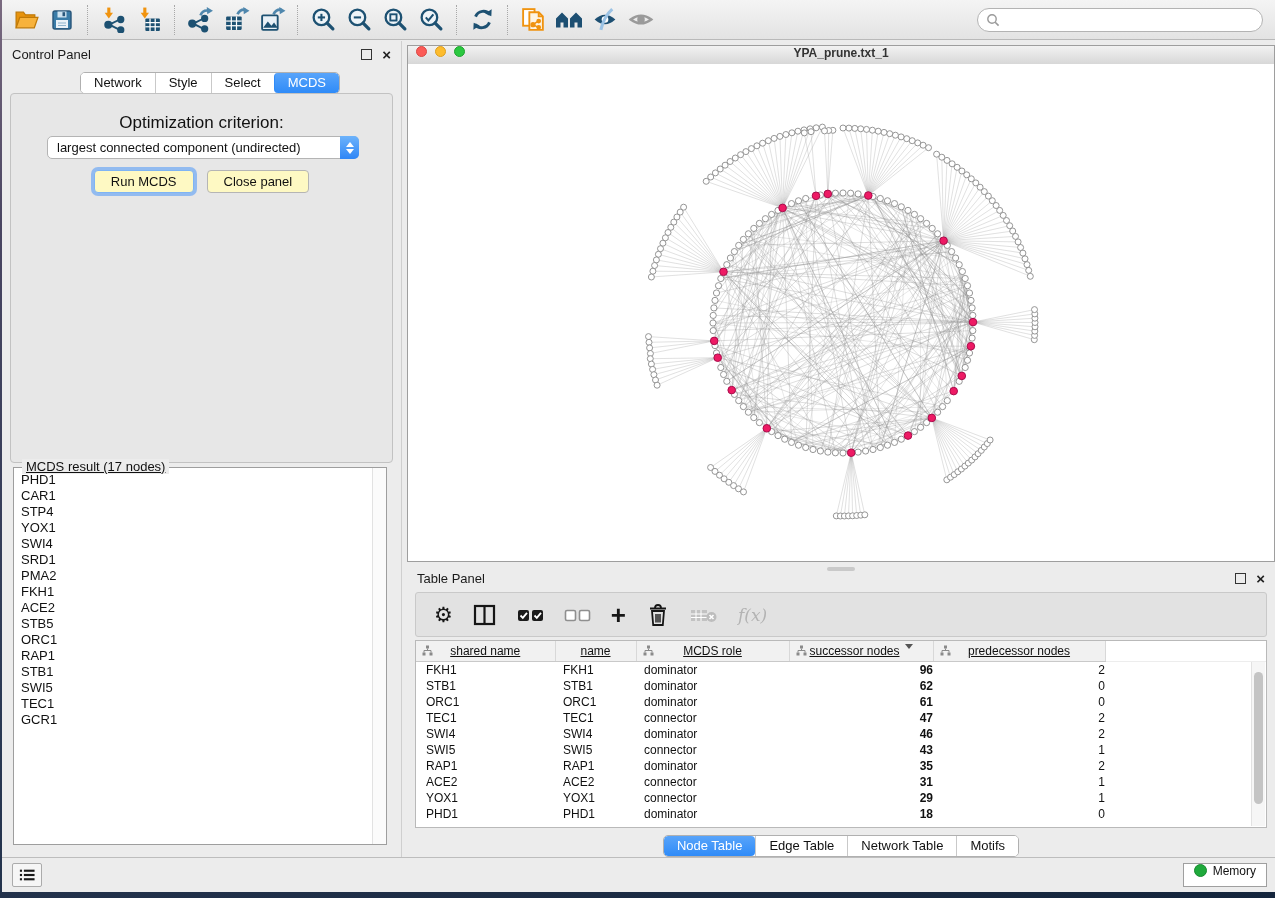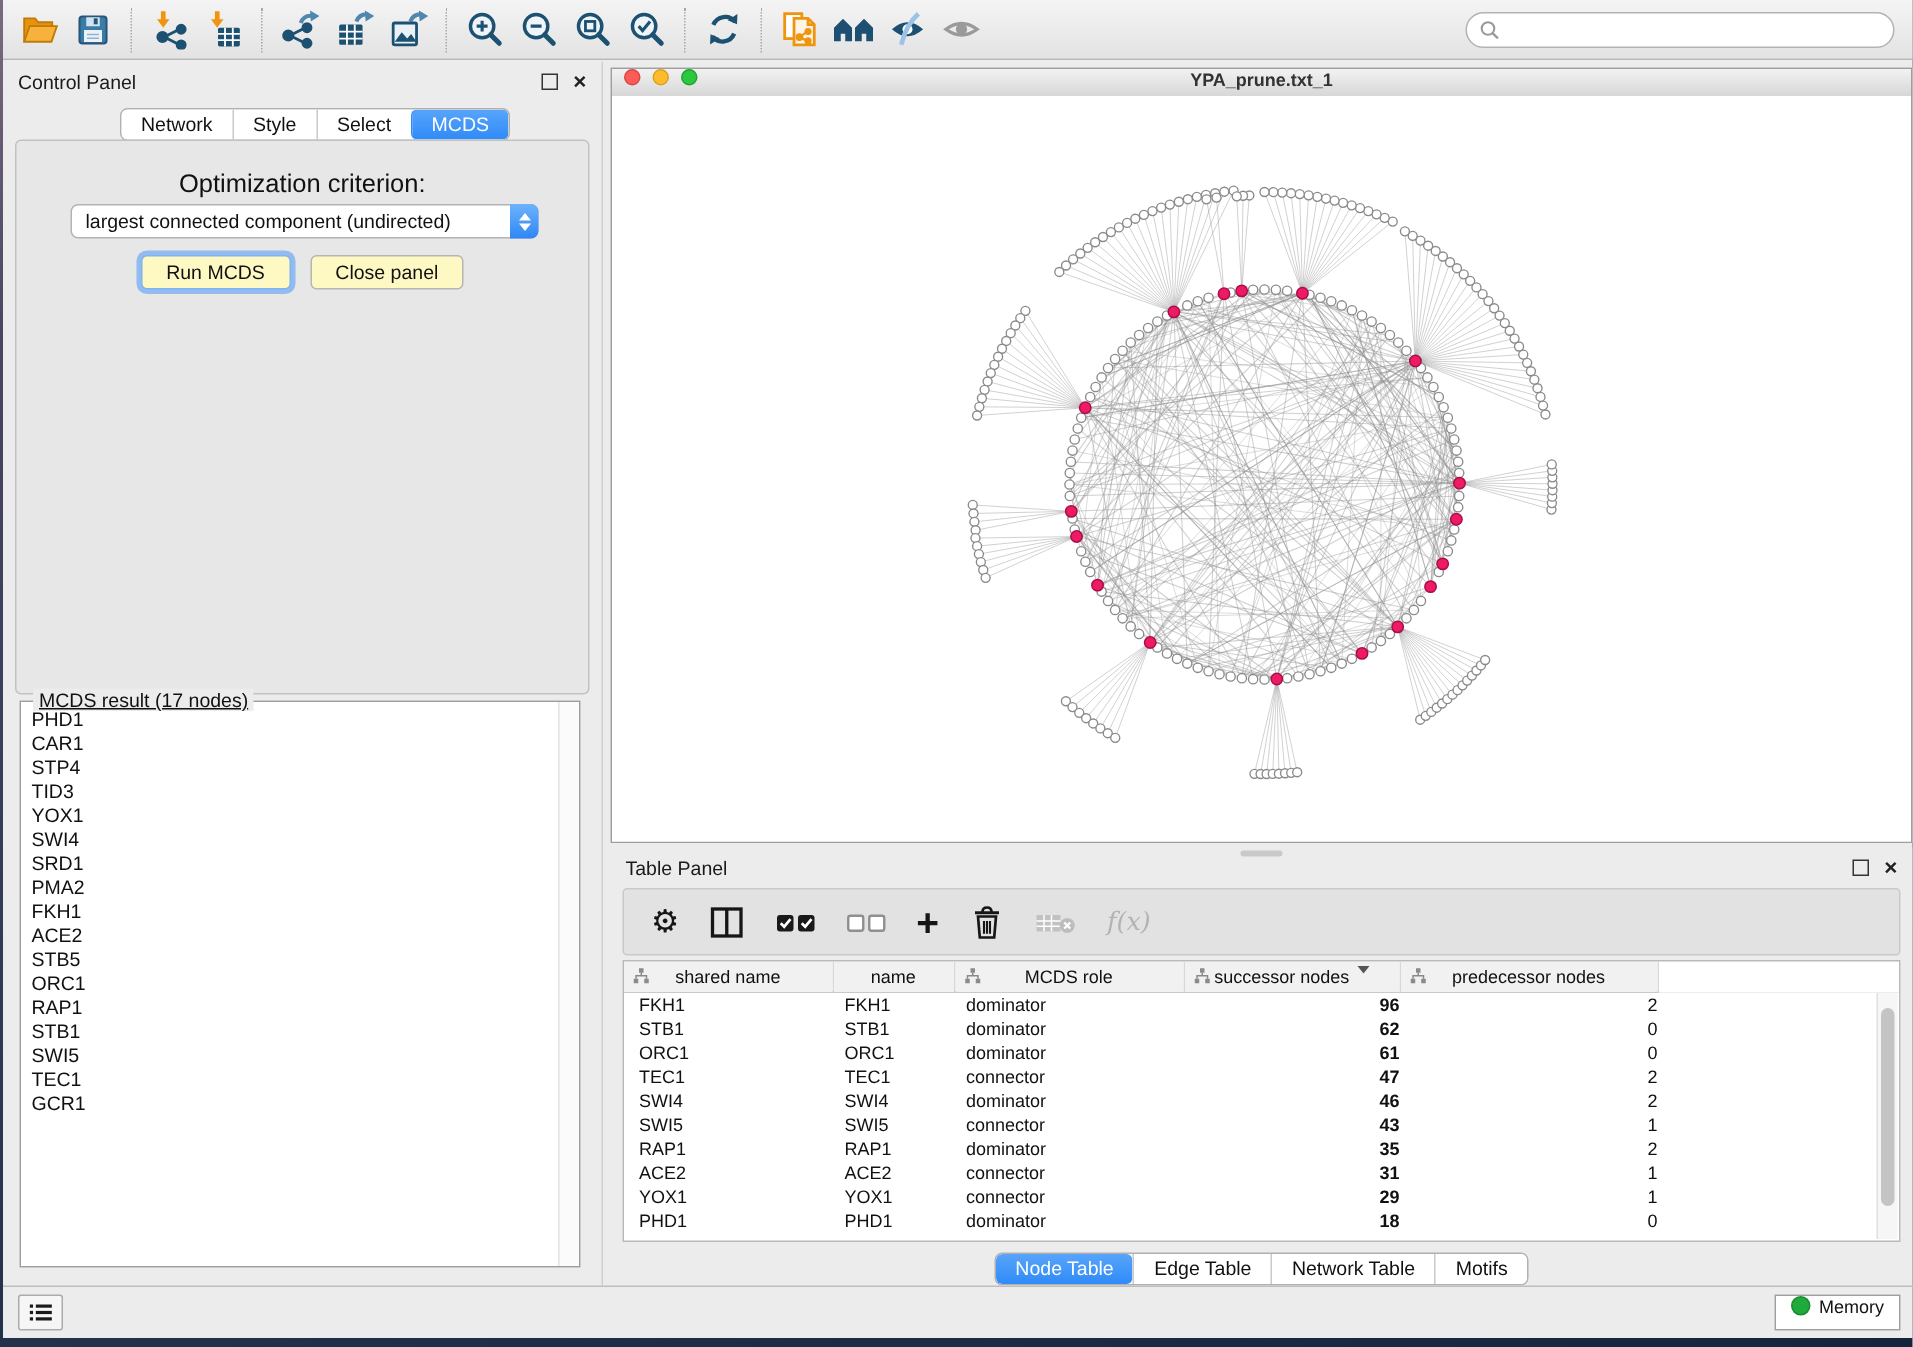--- a/index.html
+++ b/index.html
@@ -68,21 +68,21 @@
   .tp-toolbar{position:absolute;left:8px;right:8px;top:27px;height:45px;background:#e2e2e2;border:1px solid #c9c9c9;border-radius:3px;display:flex;align-items:center;gap:20px;padding-left:18px;box-sizing:border-box;}
   .tpi{display:flex;align-items:center;justify-content:center;background:none;border:none;padding:0;height:30px;}
   .gear-glyph{font-size:21px;color:#161616;line-height:20px;}
   .plus-glyph{font-size:26px;font-weight:bold;color:#161616;line-height:20px;}
   .fx-glyph{font-family:"DejaVu Serif",serif;font-style:italic;font-size:17px;color:#b3b3b3;}
 
   .tp-table{position:absolute;left:8px;right:8px;top:75px;height:188px;background:#fff;border:1px solid #b9b9b9;box-sizing:border-box;overflow:hidden;}
   table.grid{border-collapse:collapse;table-layout:fixed;width:100%;}
   table.grid th{height:20px;background:#f1f1f1;border-right:1px solid #d8d8d8;border-bottom:1px solid #c9c9c9;font-size:12px;font-weight:normal;color:#111;position:relative;padding:0;}
   table.grid th.filler{background:#fff;border-right:none;border-bottom:1px solid #ededed;}
-  .thwrap{display:flex;align-items:flex-start;justify-content:center;gap:5px;}
+  .thwrap{display:flex;align-items:flex-start;justify-content:center;gap:5px;text-decoration:underline;}
   .thicon{position:absolute;left:6px;top:4px;}
   table.grid td{height:16px;font-size:12px;color:#111;padding:0 0 0 10px;white-space:nowrap;overflow:hidden;}
   td.num{text-align:right;padding-right:14px;font-weight:bold;}
   td.num2{text-align:right;padding-right:10px;}
   .sort-dn{width:0;height:0;border-left:4px solid transparent;border-right:4px solid transparent;border-top:5px solid #555;display:inline-block;}
   .tbl-scroll{position:absolute;right:1px;top:21px;bottom:1px;width:13px;background:#f6f6f6;border-left:1px solid #e2e2e2;}
   .tbl-thumb{position:absolute;left:2px;right:2px;top:10px;height:132px;background:#c4c4c4;border-radius:5px;}
 
   .tp-tabs{position:absolute;left:0;right:0;top:270px;display:flex;justify-content:center;}
 
@@ -295,21 +295,20 @@
         <button class="macbtn">Close panel</button>
       </div>
     </div>
 
     <div class="groupbox">
       <span class="legend">MCDS result (17 nodes)</span>
       <div class="mcds-list" id="mcds-list">
           <div>PHD1</div>
           <div>CAR1</div>
           <div>STP4</div>
-          <div>TID3</div>
           <div>YOX1</div>
           <div>SWI4</div>
           <div>SRD1</div>
           <div>PMA2</div>
           <div>FKH1</div>
           <div>ACE2</div>
           <div>STB5</div>
           <div>ORC1</div>
           <div>RAP1</div>
           <div>STB1</div>

